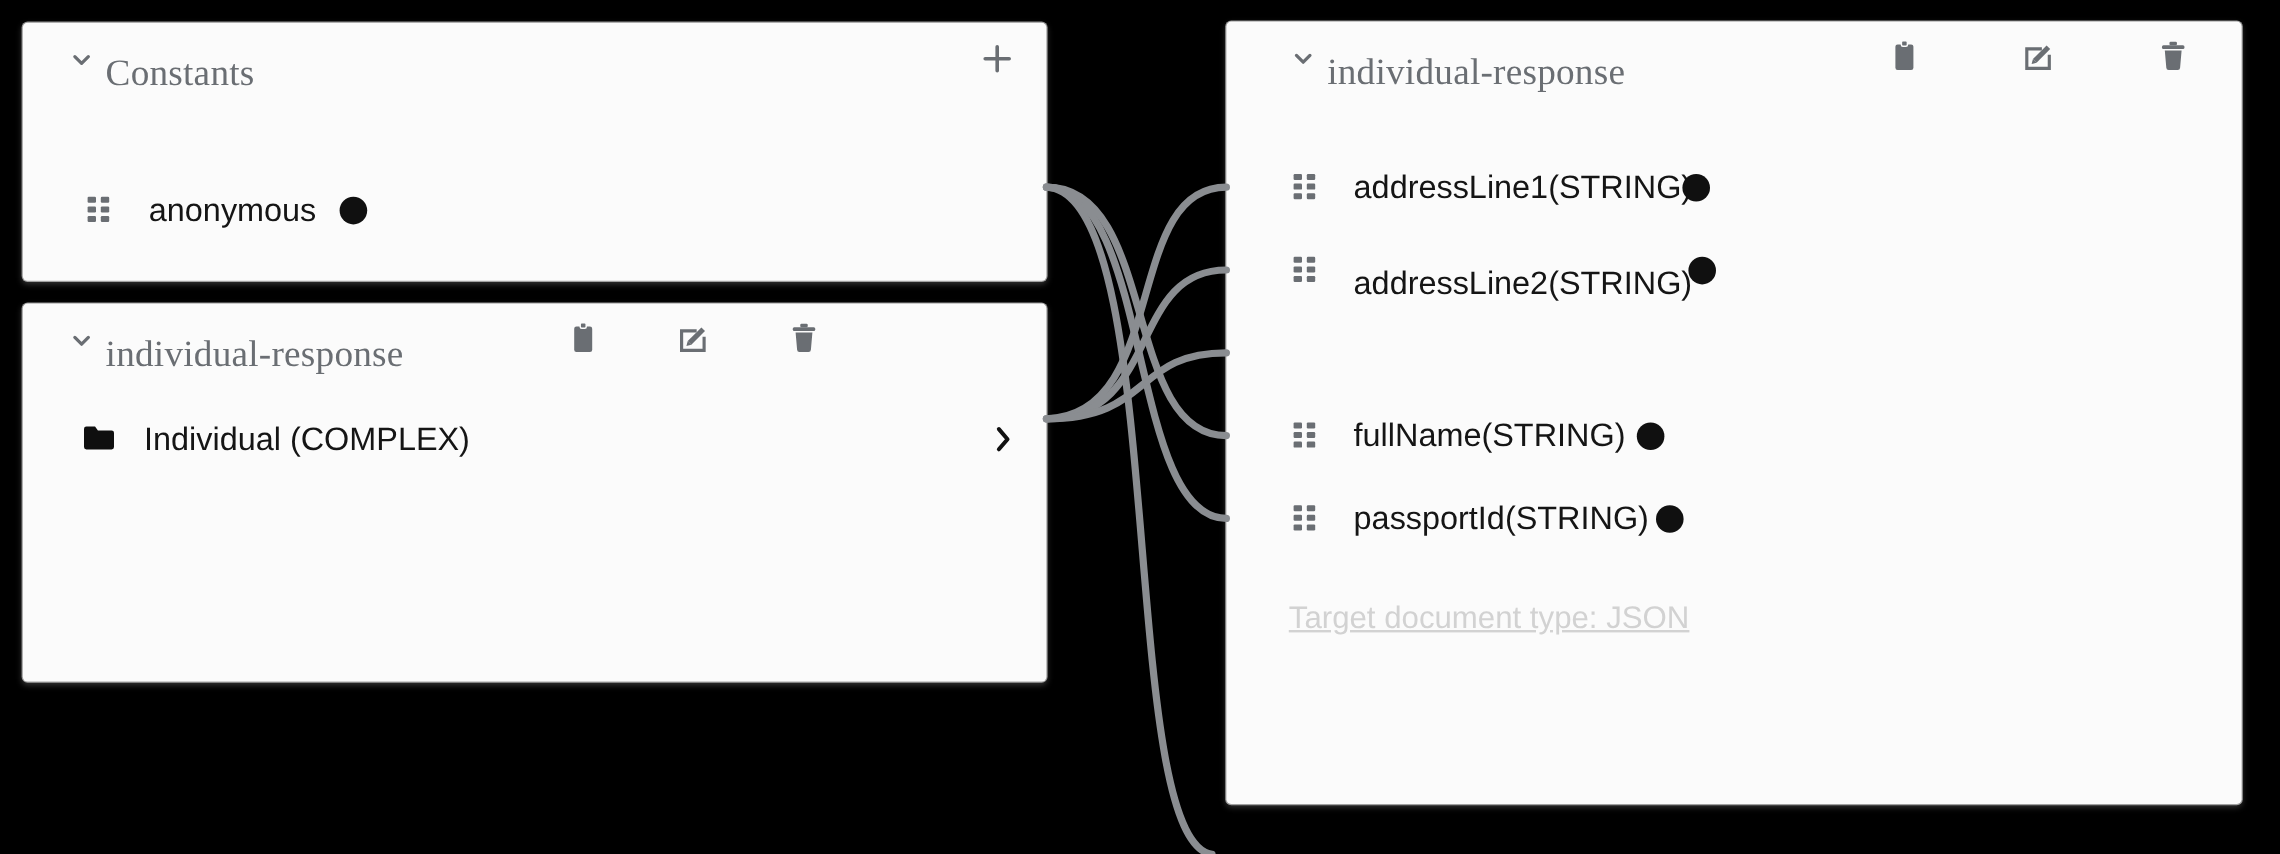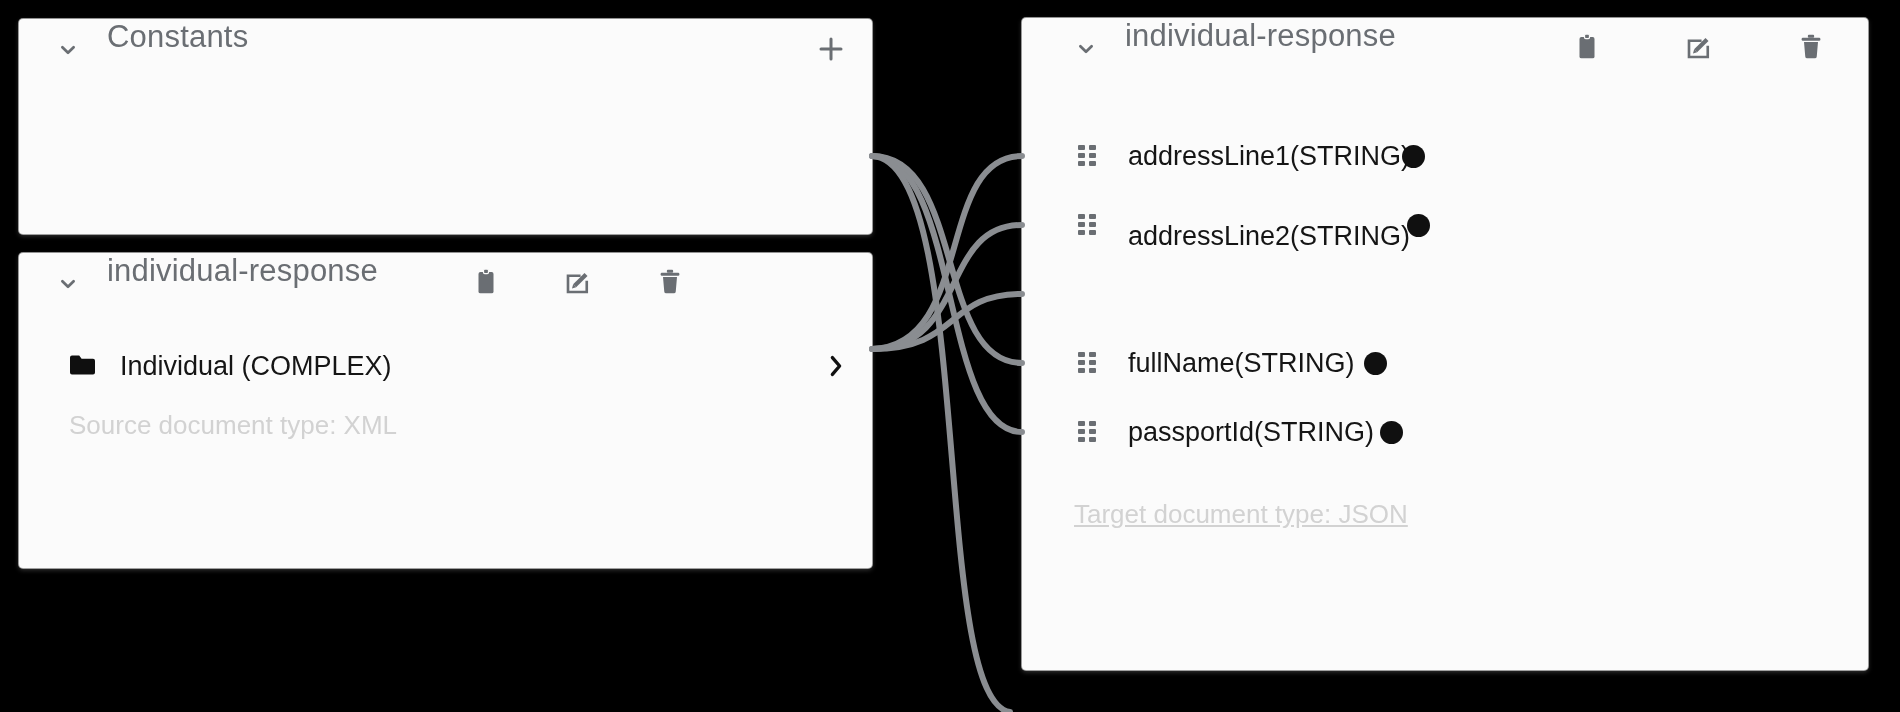--- a/index.html
+++ b/index.html
@@ -18,23 +18,24 @@
     border-radius: 4px;
     box-shadow: 0 2px 5px rgba(255,255,255,0.22), 0 0 0 1px rgba(220,220,220,0.65);
   }
   #panel-constants   { left: 19px;   top: 19px;  width: 853px; height: 215px; }
   #panel-source      { left: 19px;   top: 253px; width: 853px; height: 315px; }
   #panel-target      { left: 1022px; top: 18px;  width: 846px; height: 652px; }
 
   .panel-header {
     position: relative;
     display: flex;
-    align-items: flex-start;
+    align-items: flex-end;
     height: 60px;
-    padding: 0 28px 0 50px;
+    padding: 0 28px 0 31px;
+    font-family: Liberation Serif, serif;
   }
   .chev-down {
     position: absolute;
     left: 62px;
     width: 16px; height: 16px;
     display: inline-block;
   }
   #panel-target .chev-down { left: 1083px; }
   .chev-down svg { display:block; }
 
@@ -119,20 +120,32 @@
       <span class="panel-title" style="margin-left:38px;">Constants</span>
       <div class="header-actions" style="right:24px;top:13px;">
         <button class="hdr-btn">
           <svg width="30" height="30" viewBox="0 0 24 24">
             <path d="M12 4 V20 M4 12 H20" stroke="#6a6e73" stroke-width="2.4" stroke-linecap="round"></path>
           </svg>
         </button>
       </div>
     </div>
 
+    <div class="row" style="top:136px;">
+      <span class="drag-handle" style="left:54px;">
+        <i></i>
+          <i></i>
+          <i></i>
+          <i></i>
+          <i></i>
+          <i></i>
+      </span>
+      <span class="row-label" style="left:105px;">anonymous</span>
+      <span class="dot" style="left:264px;"></span>
+    </div>
   </section>
 
   <section class="panel" id="panel-source">
     <div class="panel-header">
       <span class="chev-down" style="left:40px;top:22px;">
         <svg width="18" height="18" viewBox="0 0 16 16">
             <path d="M3 5.5 L8 10.5 L13 5.5" stroke="#6a6e73" stroke-width="2.4" fill="none" stroke-linecap="round" stroke-linejoin="round"></path>
           </svg>
       </span>
       <span class="panel-title" style="margin-left:38px;">individual-response</span>
@@ -168,21 +181,20 @@
         </svg>
       </span>
       <span class="row-label" style="left:101px;">Individual (COMPLEX)</span>
       <span class="chev-right" style="right:28px;top:8px;">
         <svg width="16" height="24" viewBox="0 0 12 20">
             <path d="M3 3 L9 10 L3 17" stroke="#111" stroke-width="2.8" fill="none" stroke-linecap="round" stroke-linejoin="round"></path>
           </svg>
       </span>
     </div>
 
-    <div class="footnote" style="left:50px;top:157px;">Source document type: XML</div>
   </section>
 
   <section class="panel" id="panel-target">
     <div class="panel-header">
       <span class="chev-down" style="left:55px;top:22px;">
         <svg width="18" height="18" viewBox="0 0 16 16">
             <path d="M3 5.5 L8 10.5 L13 5.5" stroke="#6a6e73" stroke-width="2.4" fill="none" stroke-linecap="round" stroke-linejoin="round"></path>
           </svg>
       </span>
       <span class="panel-title" style="margin-left:53px;">individual-response</span>

